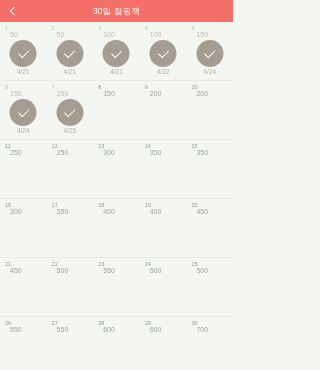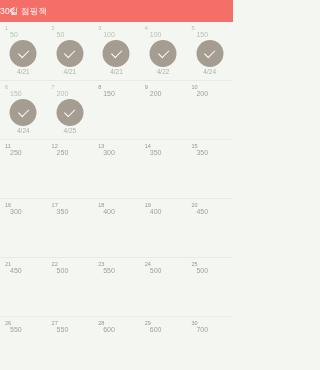--- a/index.html
+++ b/index.html
@@ -23,20 +23,21 @@
   }
 
   
   .header {
     position: relative;
     height: 22px;
     min-height: 22px;
     background: #f56f69;
     display: flex;
     align-items: center;
+    justify-content: center;
   }
   .back-btn {
     position: absolute;
     left: 0px;
     top: 0px;
     width: 26px;
     height: 22px;
     display: flex;
     align-items: center;
     justify-content: center;

